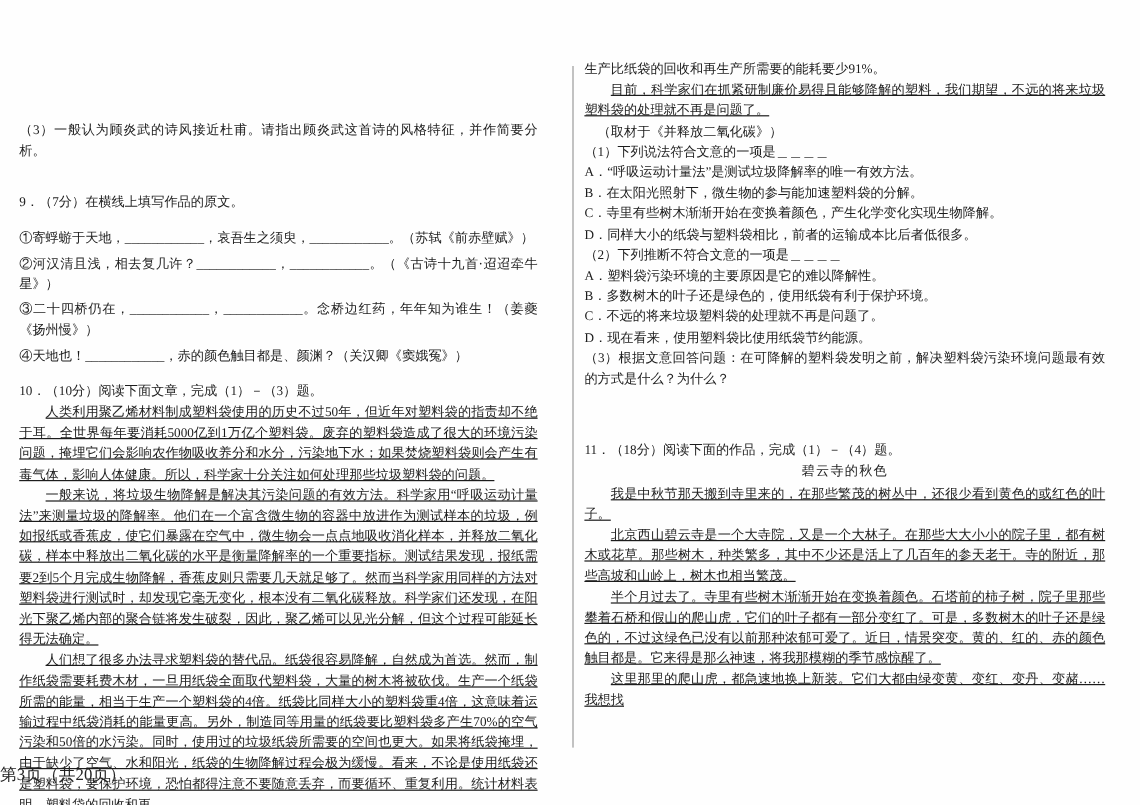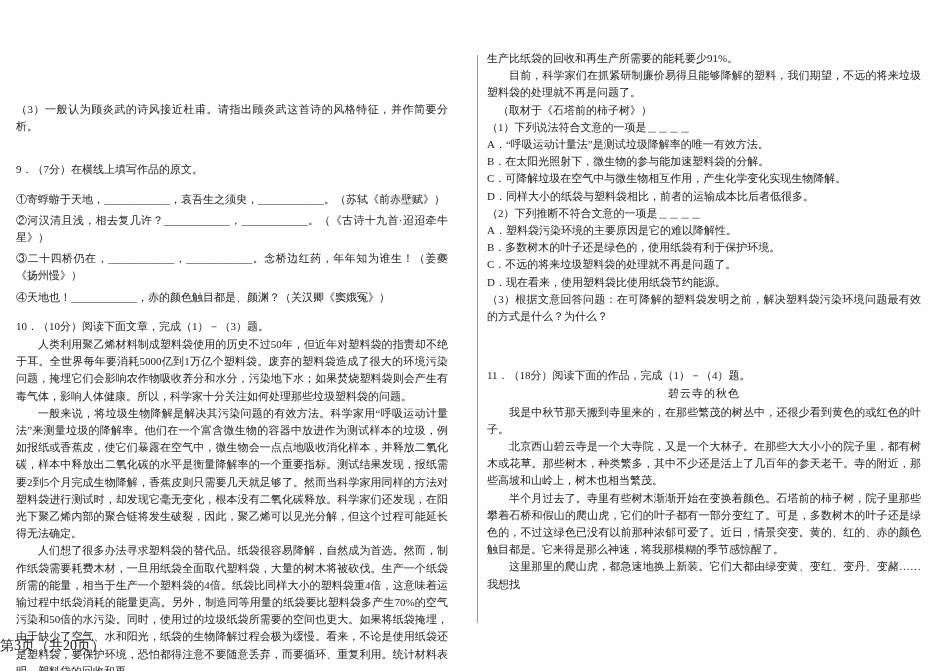--- a/index.html
+++ b/index.html
@@ -21,21 +21,21 @@
   .col-left  { left:16px;  top:101px; width:432px; }
   .col-right { left:487px; top:50px;  width:434px; }
   .divider {
     position:absolute; left:477px; top:55px;
     width:1px; height:568px; background:#9a9a9a;
   }
   p.q3        { margin-bottom:26px; }
   p.q9        { margin-bottom:12px; }
   p.fill      { margin-bottom:4px; }
   p.q10       { margin-top:12px; margin-bottom:1px; }
-  p.para      { text-indent:2em; }
+  p.para      { text-indent:2em;text-decoration:underline; }
   p.cont      { text-indent:0; }
   p.source    { text-indent:1em; }
   p.q11       { margin-top:42px; }
   p.essay-title { text-align:center; margin:1px 0; letter-spacing:1px; }
   .footer {
     position:absolute; left:0; right:0; bottom:16px;
     text-align:left; font-size:14px; color:#222;
   }
 </style>
 </head>
@@ -54,25 +54,25 @@
     <p class="para">人类利用聚乙烯材料制成塑料袋使用的历史不过50年，但近年对塑料袋的指责却不绝于耳。全世界每年要消耗5000亿到1万亿个塑料袋。废弃的塑料袋造成了很大的环境污染问题，掩埋它们会影响农作物吸收养分和水分，污染地下水；如果焚烧塑料袋则会产生有毒气体，影响人体健康。所以，科学家十分关注如何处理那些垃圾塑料袋的问题。</p>
     <p class="para">一般来说，将垃圾生物降解是解决其污染问题的有效方法。科学家用“呼吸运动计量法”来测量垃圾的降解率。他们在一个富含微生物的容器中放进作为测试样本的垃圾，例如报纸或香蕉皮，使它们暴露在空气中，微生物会一点点地吸收消化样本，并释放二氧化碳，样本中释放出二氧化碳的水平是衡量降解率的一个重要指标。测试结果发现，报纸需要2到5个月完成生物降解，香蕉皮则只需要几天就足够了。然而当科学家用同样的方法对塑料袋进行测试时，却发现它毫无变化，根本没有二氧化碳释放。科学家们还发现，在阳光下聚乙烯内部的聚合链将发生破裂，因此，聚乙烯可以见光分解，但这个过程可能延长得无法确定。</p>
     <p class="para">人们想了很多办法寻求塑料袋的替代品。纸袋很容易降解，自然成为首选。然而，制作纸袋需要耗费木材，一旦用纸袋全面取代塑料袋，大量的树木将被砍伐。生产一个纸袋所需的能量，相当于生产一个塑料袋的4倍。纸袋比同样大小的塑料袋重4倍，这意味着运输过程中纸袋消耗的能量更高。另外，制造同等用量的纸袋要比塑料袋多产生70%的空气污染和50倍的水污染。同时，使用过的垃圾纸袋所需要的空间也更大。如果将纸袋掩埋，由于缺少了空气、水和阳光，纸袋的生物降解过程会极为缓慢。看来，不论是使用纸袋还是塑料袋，要保护环境，恐怕都得注意不要随意丢弃，而要循环、重复利用。统计材料表明，塑料袋的回收和再</p>
   </div>
 
   <div class="divider"></div>
 
   <div class="col col-right">
     <p class="cont">生产比纸袋的回收和再生产所需要的能耗要少91%。</p>
     <p class="para">目前，科学家们在抓紧研制廉价易得且能够降解的塑料，我们期望，不远的将来垃圾塑料袋的处理就不再是问题了。</p>
-    <p class="source">（取材于《石塔前的柿子树》）</p>
+    <p class="source">（取材于《并释放二氧化碳》）</p>
     <p>（1）下列说法符合文意的一项是＿＿＿＿</p>
     <p>A．“呼吸运动计量法”是测试垃圾降解率的唯一有效方法。</p>
     <p>B．在太阳光照射下，微生物的参与能加速塑料袋的分解。</p>
-    <p>C．可降解垃圾在空气中与微生物相互作用，产生化学变化实现生物降解。</p>
+    <p>C．寺里有些树木渐渐开始在变换着颜色，产生化学变化实现生物降解。</p>
     <p>D．同样大小的纸袋与塑料袋相比，前者的运输成本比后者低很多。</p>
     <p>（2）下列推断不符合文意的一项是＿＿＿＿</p>
     <p>A．塑料袋污染环境的主要原因是它的难以降解性。</p>
     <p>B．多数树木的叶子还是绿色的，使用纸袋有利于保护环境。</p>
     <p>C．不远的将来垃圾塑料袋的处理就不再是问题了。</p>
     <p>D．现在看来，使用塑料袋比使用纸袋节约能源。</p>
     <p>（3）根据文意回答问题：在可降解的塑料袋发明之前，解决塑料袋污染环境问题最有效的方式是什么？为什么？</p>
     <p class="q11">11．（18分）阅读下面的作品，完成（1）－（4）题。</p>
     <p class="essay-title">碧云寺的秋色</p>
     <p class="para">我是中秋节那天搬到寺里来的，在那些繁茂的树丛中，还很少看到黄色的或红色的叶子。</p>

